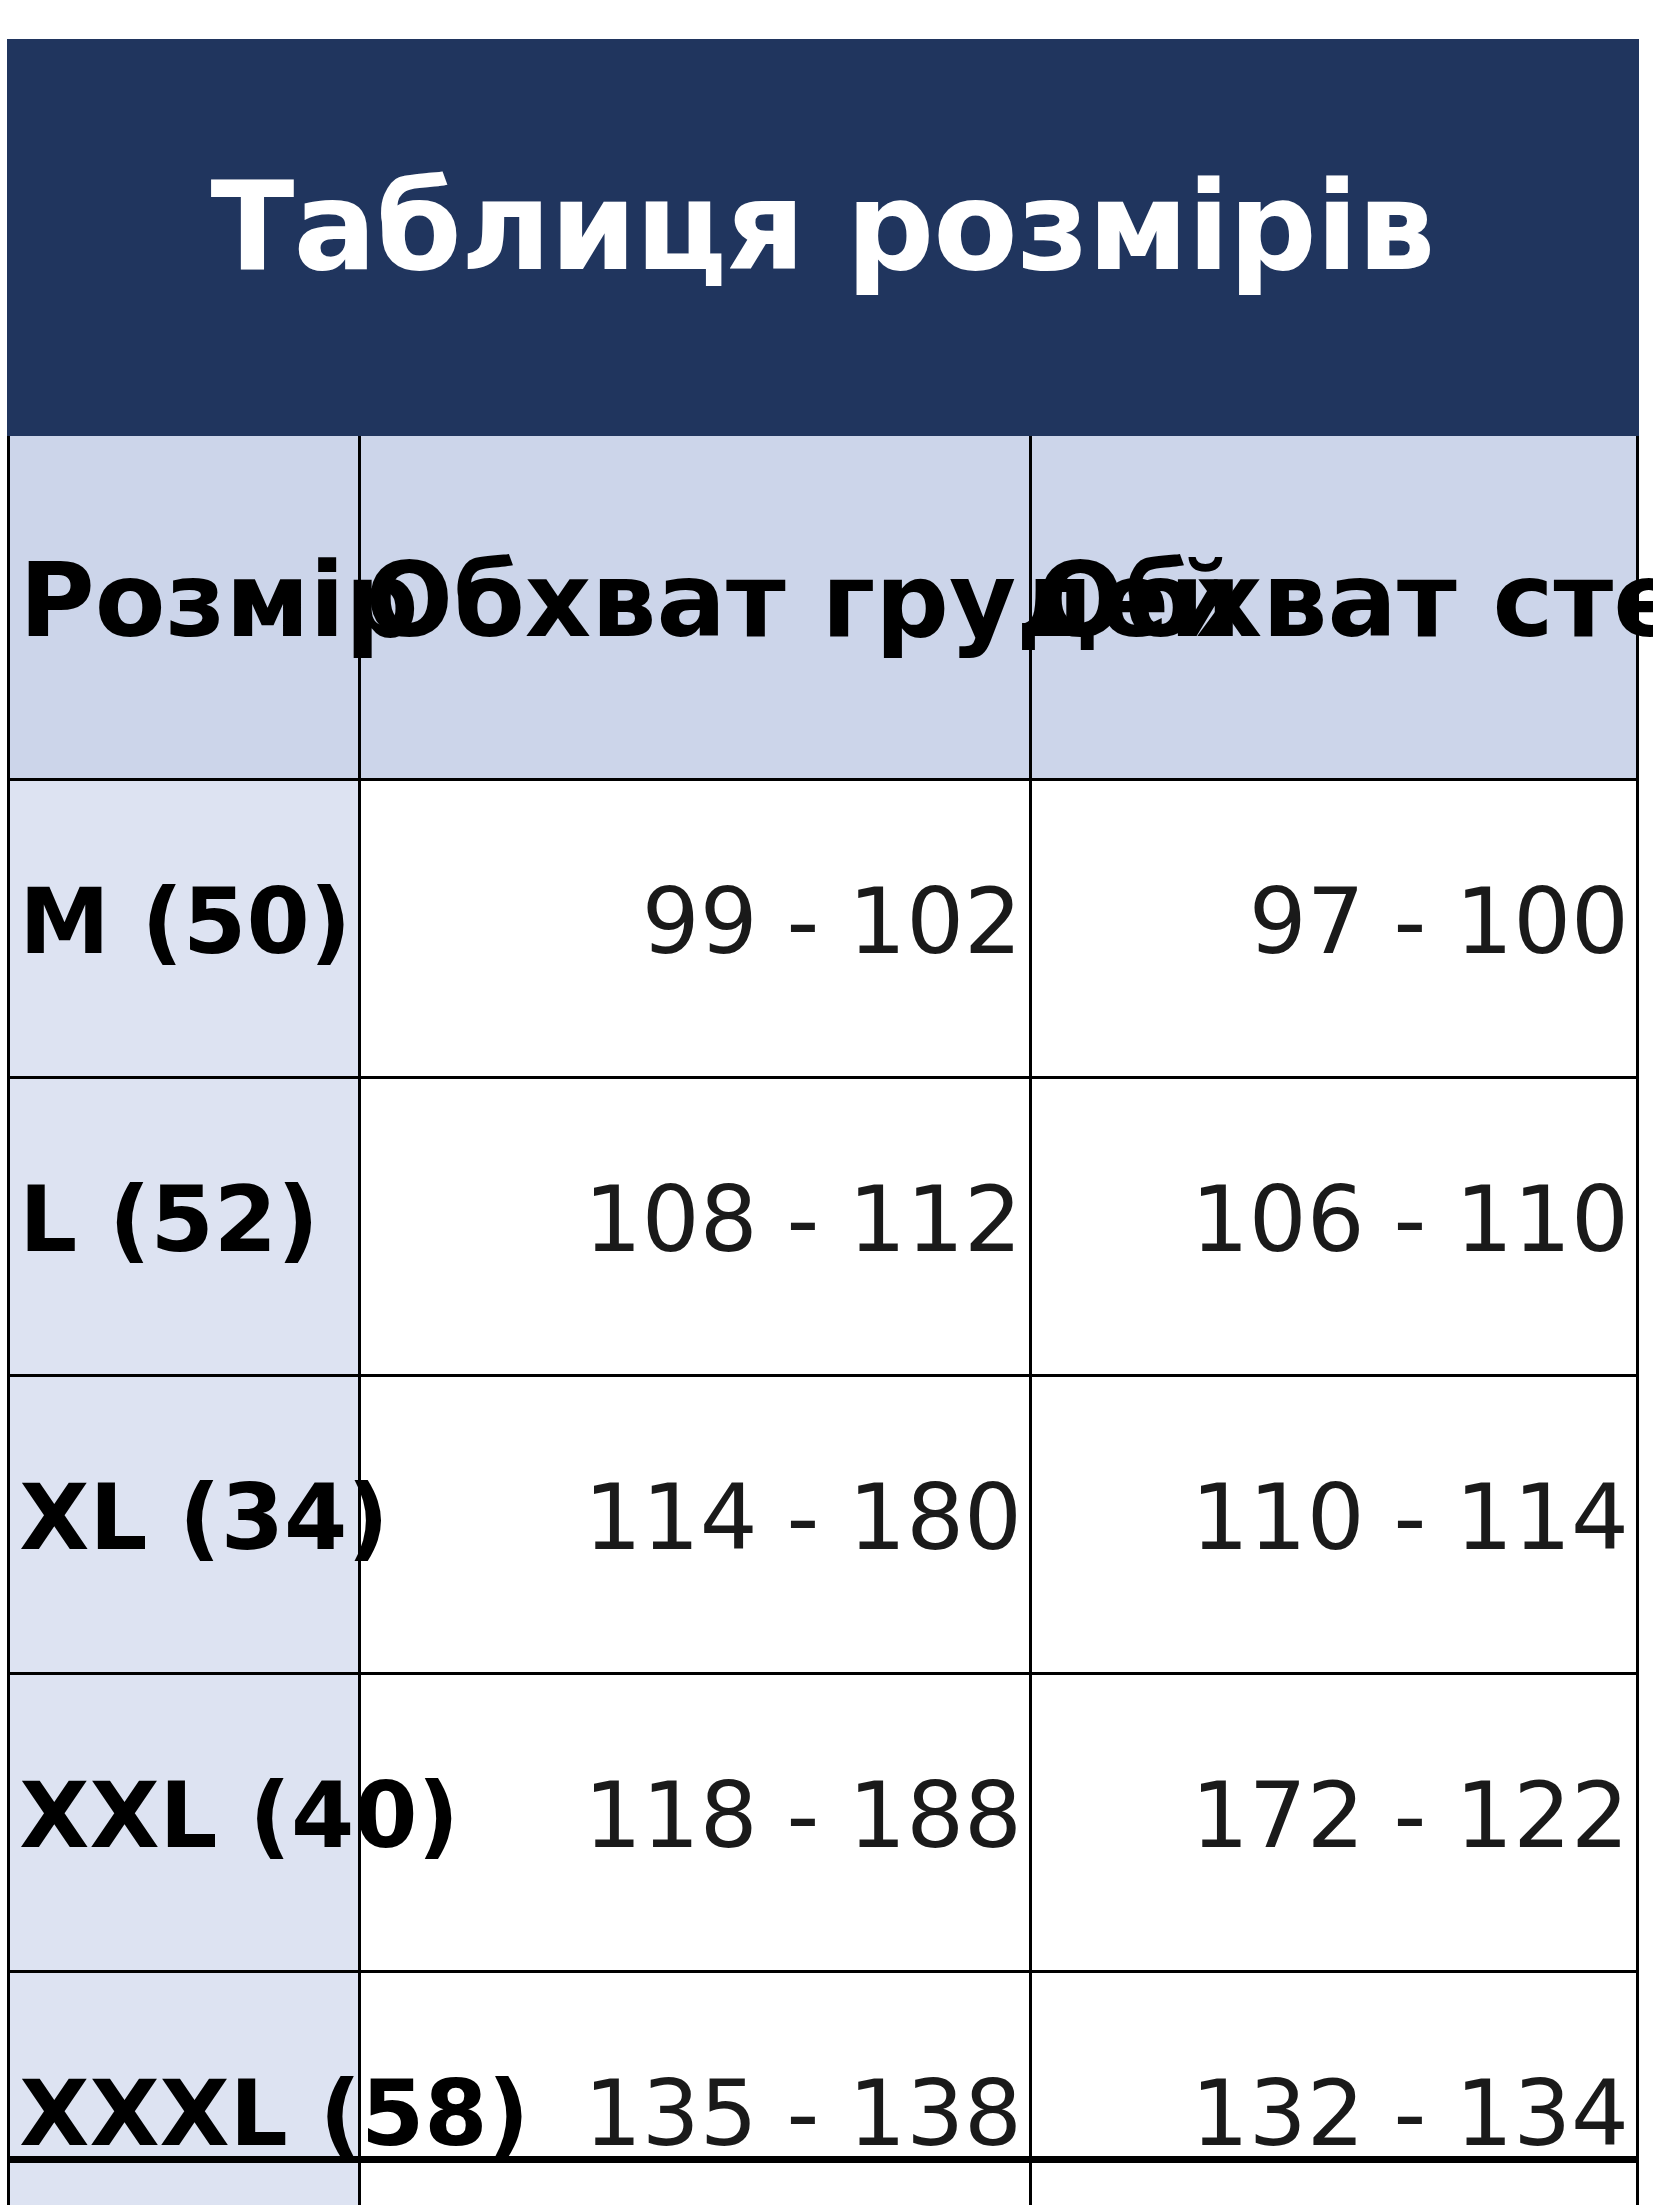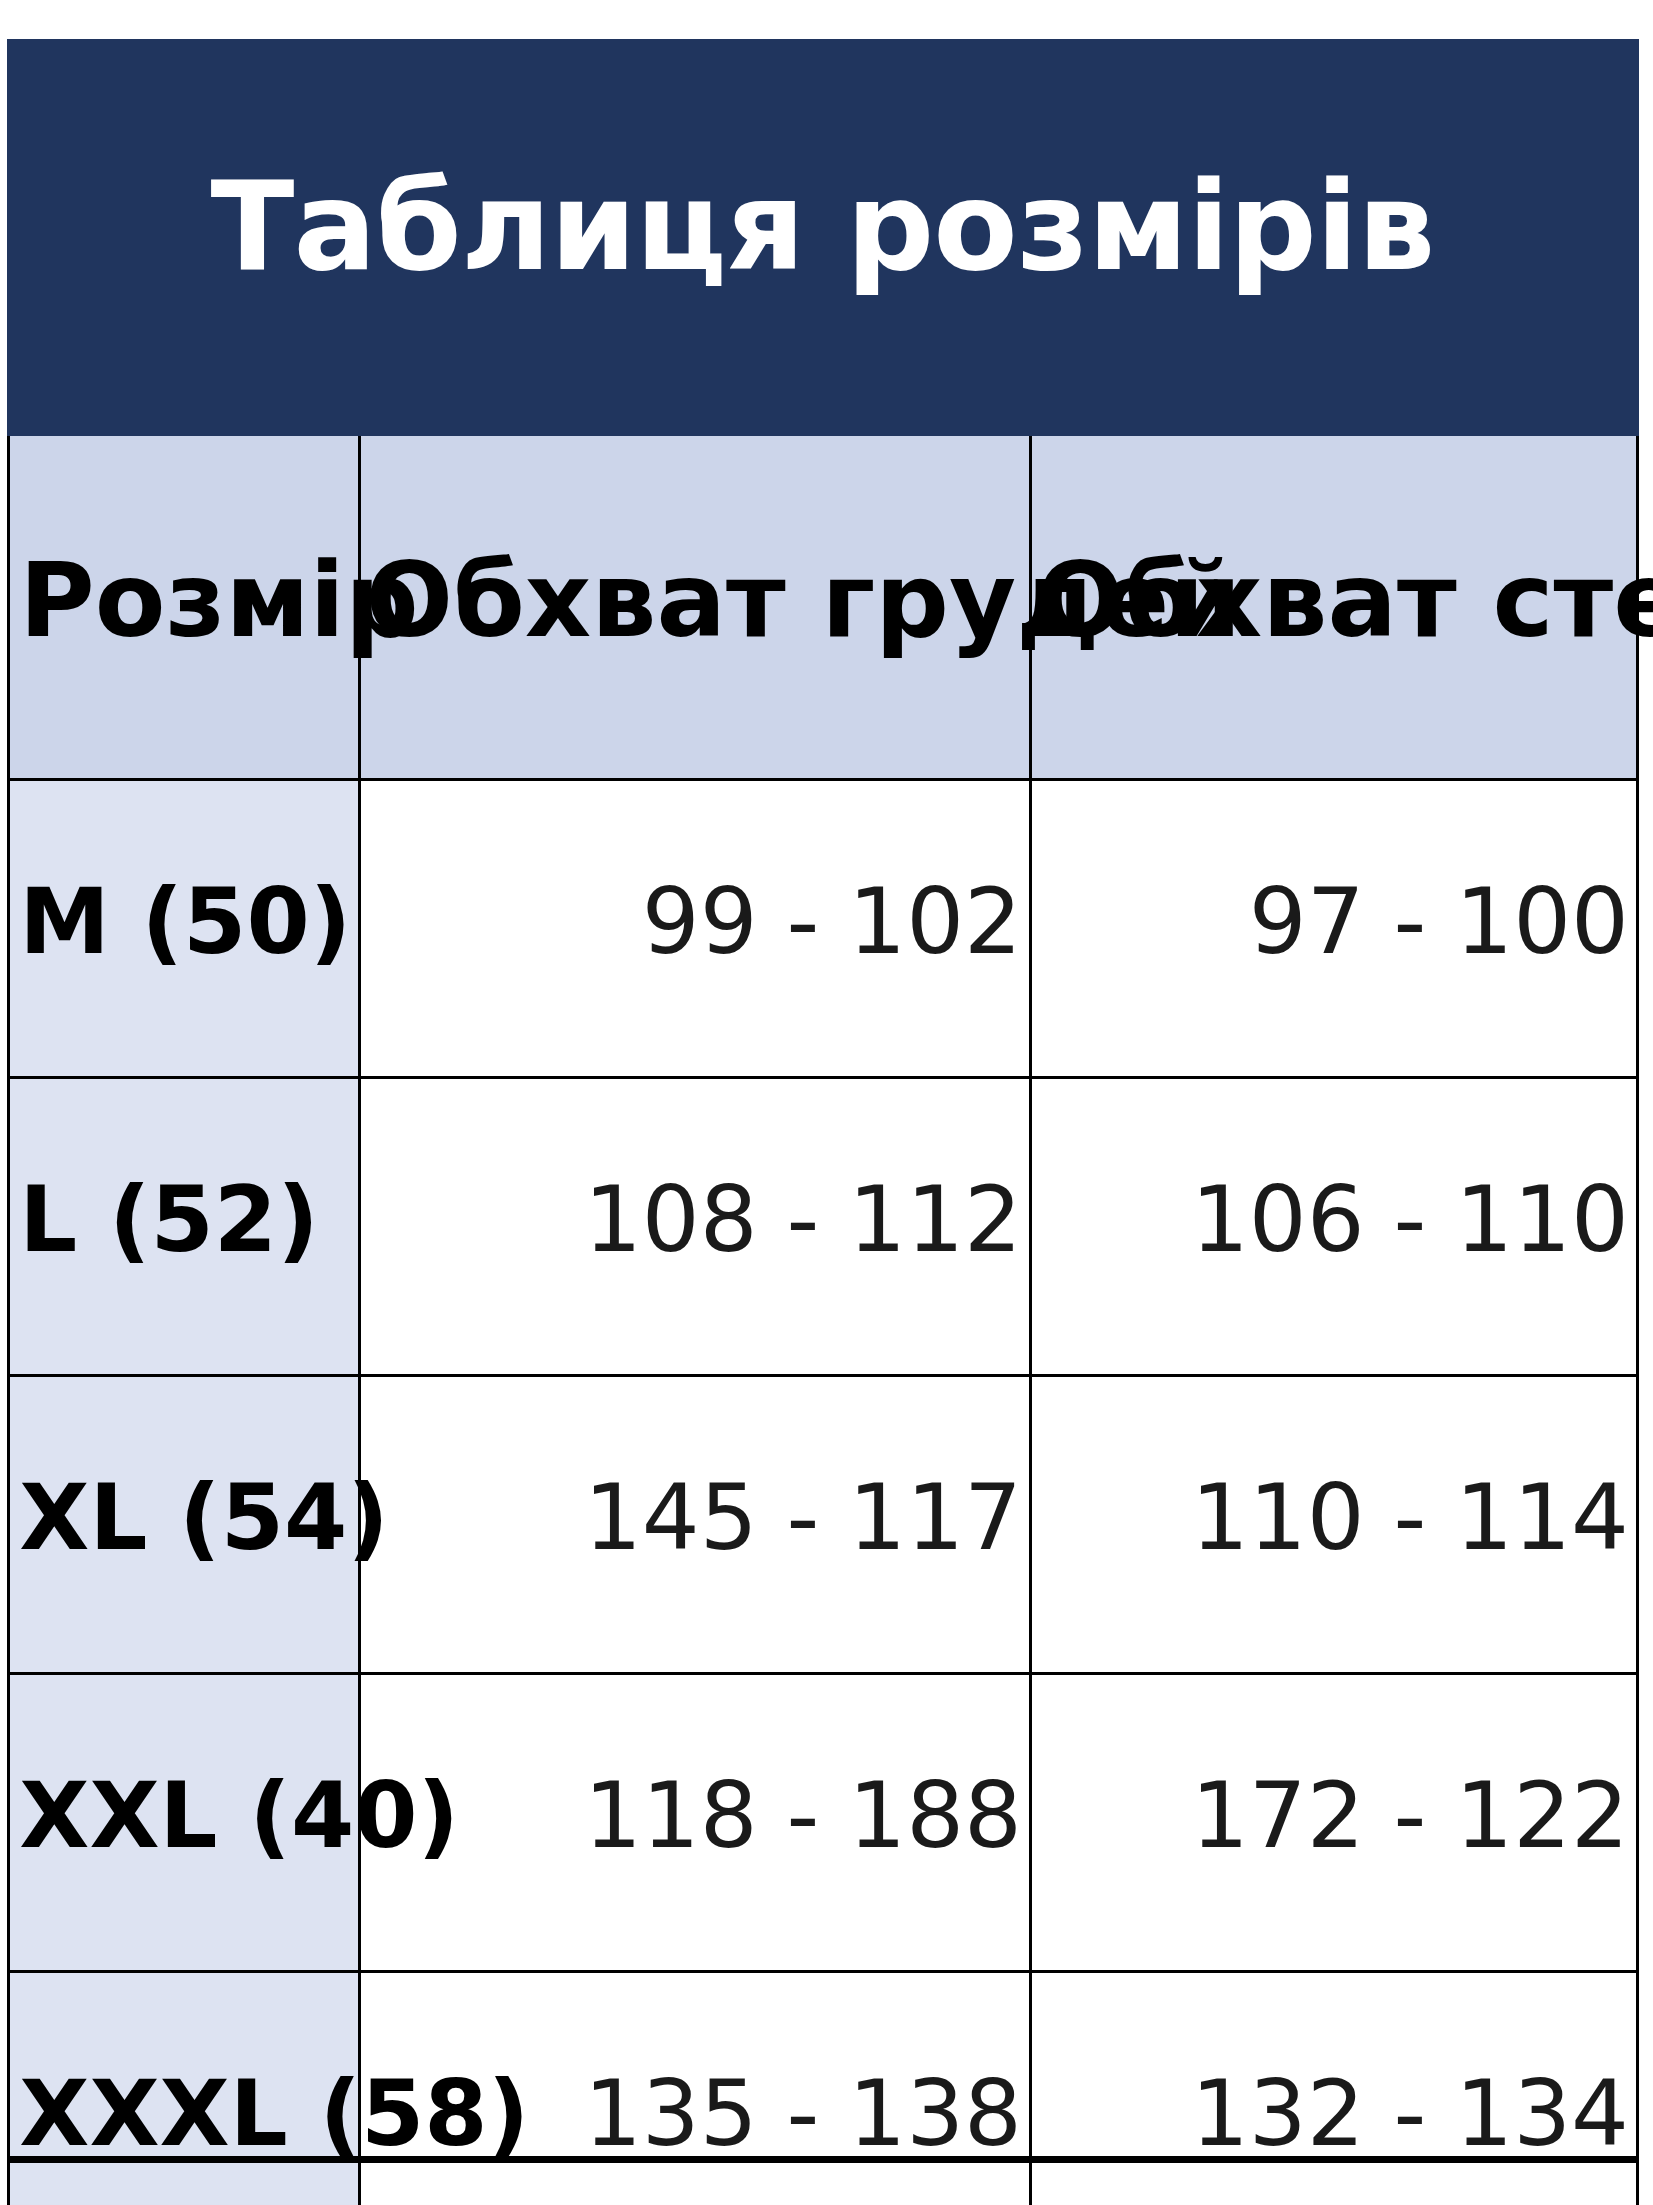--- a/index.html
+++ b/index.html
@@ -133,22 +133,22 @@
         <td class="row-value">97 - 100</td>
       </tr>
 
       <tr>
         <td class="row-label">L (52)</td>
         <td class="row-value">108 - 112</td>
         <td class="row-value">106 - 110</td>
       </tr>
 
       <tr>
-        <td class="row-label">XL (54)</td>
-        <td class="row-value">145 - 117</td>
+        <td class="row-label">XL (34)</td>
+        <td class="row-value">114 - 180</td>
         <td class="row-value">110 - 114</td>
       </tr>
 
       <tr>
         <td class="row-label">XXL (40)</td>
         <td class="row-value">118 - 188</td>
         <td class="row-value">172 - 122</td>
       </tr>
 
       <tr>

